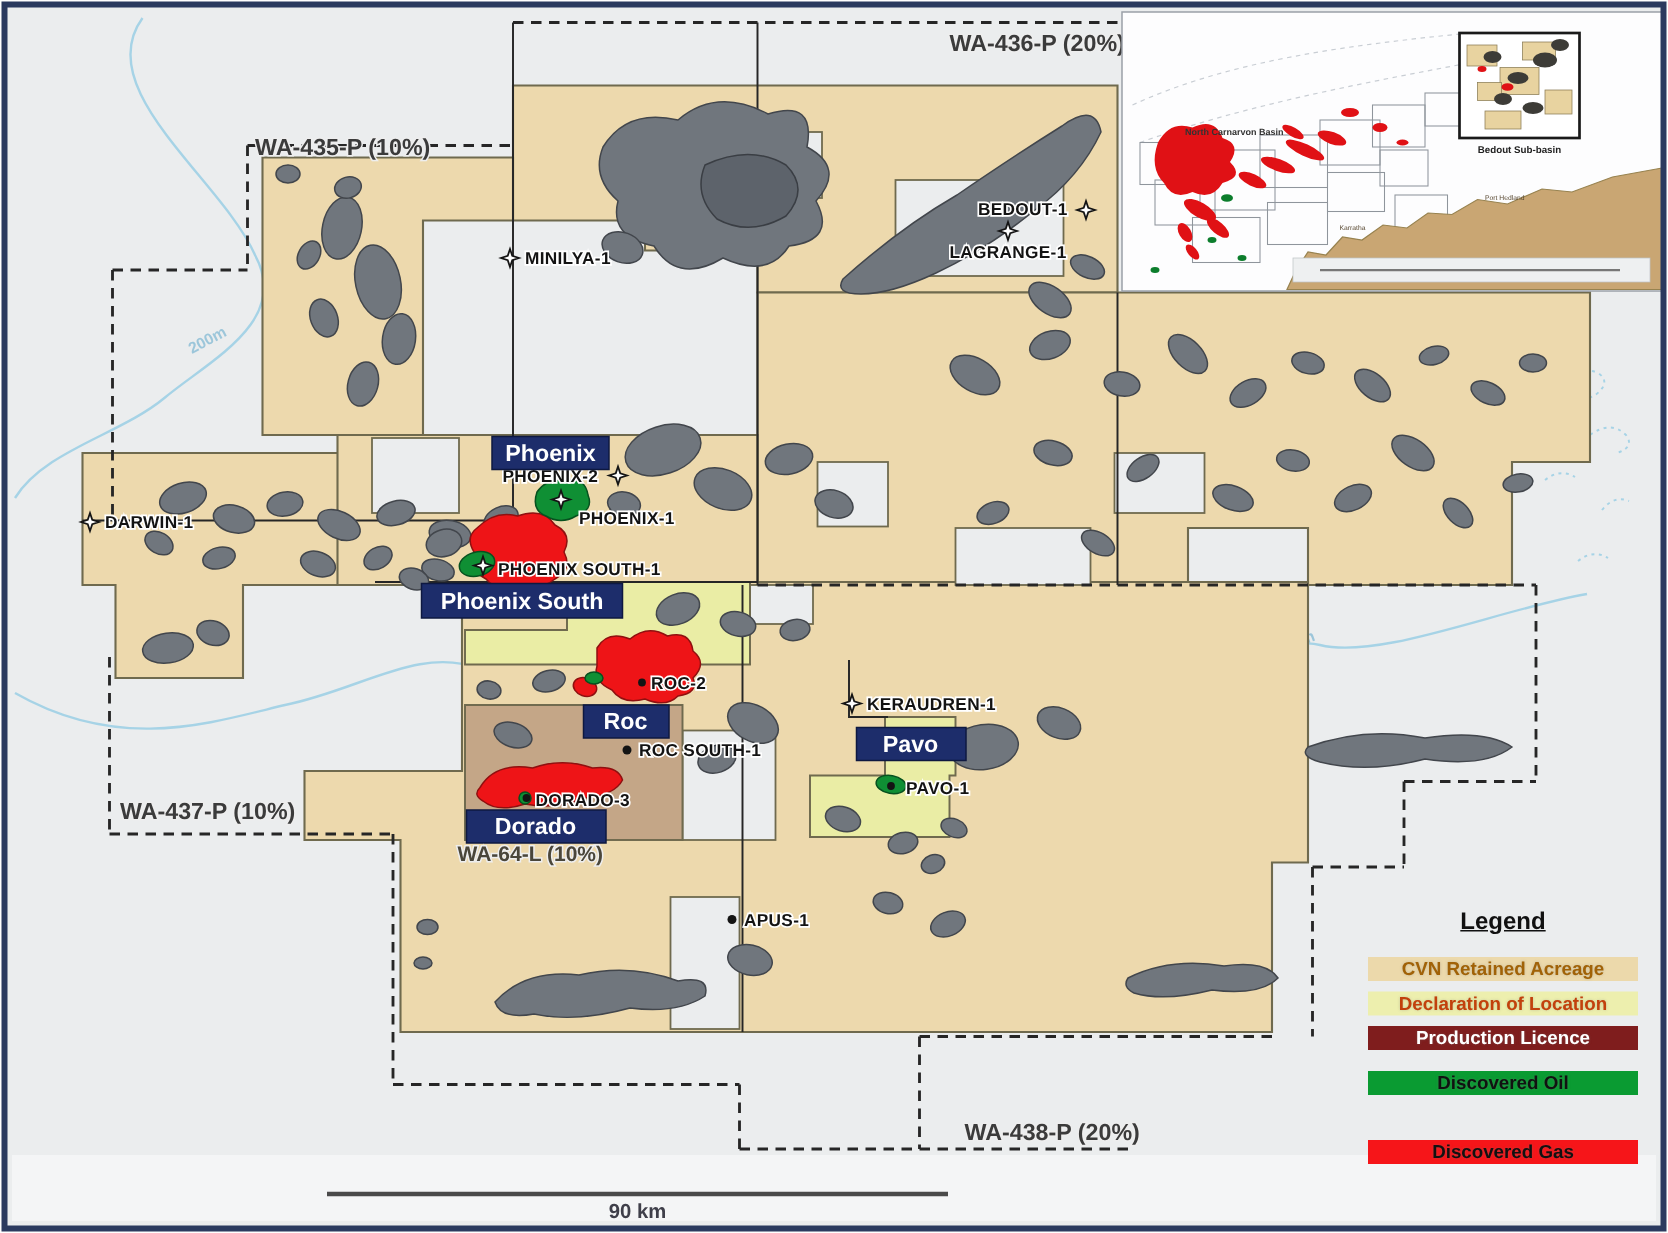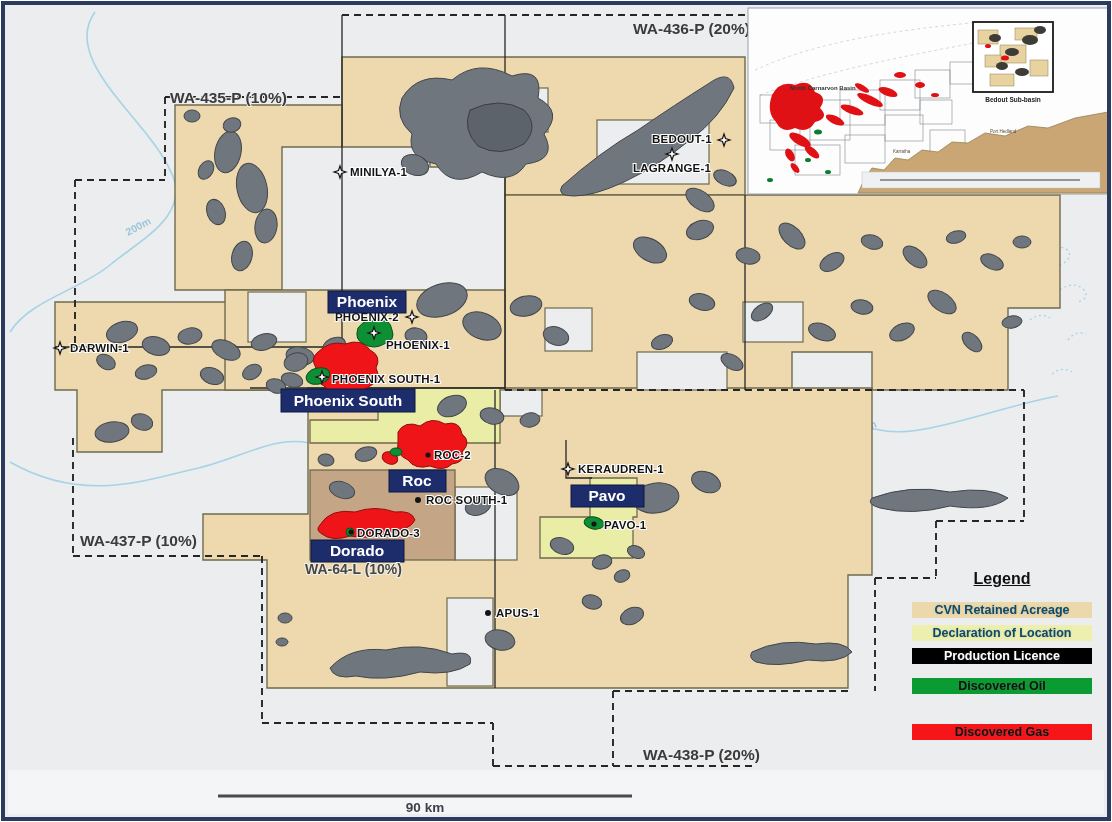--- a/index.html
+++ b/index.html
@@ -46,21 +46,21 @@
   .ins-box{fill:#ffffff;stroke:#1a1a1a;stroke-width:1.8;}
   .ins-tan{fill:#e8d3a0;stroke:#8a7c54;stroke-width:.5;}
   .ins-dark{fill:#3d3c37;}
   .ins-lab{font:700 6px "Liberation Sans",sans-serif;fill:#333333;}
   .ins-lab2{font:700 6.5px "Liberation Sans",sans-serif;fill:#222222;}
   .ins-town{font:400 4.5px "Liberation Sans",sans-serif;fill:#5a4a33;}
   .ins-dash{fill:none;stroke:#c9ced4;stroke-width:.8;stroke-dasharray:3 3;}
   .ins-strip{fill:#eef0f1;stroke:#c0c4c8;stroke-width:.5;}
 
   
-  .legend{position:absolute;left:912px;top:570px;width:180px;}
+  .legend{position:absolute;left:912px;top:606px;width:180px;}
   .legend-title{font-weight:700;font-size:16px;color:#111;text-align:center;
                 text-decoration:underline;margin-bottom:14px;}
   .legend-bar{height:16px;line-height:16px;text-align:center;font-weight:700;
               font-size:12.5px;margin-bottom:7px;
               text-shadow:0 0 2px rgba(120,120,120,.35);}
 </style>
 </head>
 <body>
 
 <div class="stage">
@@ -393,19 +393,19 @@
     <text class="ins-town" x="990" y="133">Port Hedland</text>
     <rect class="ins-strip" x="862" y="172" width="238" height="16"></rect>
     <line x1="880" y1="180" x2="1080" y2="180" stroke="#777" stroke-width="1.5"></line>
   </g>
 
   <rect x="3" y="3" width="1106" height="816" fill="none" stroke="#2b3a5f" stroke-width="4"></rect>
 </svg>
 
 <div class="legend">
   <div class="legend-title">Legend</div>
-  <div class="legend-bar" style="background:#ecd9ab;color:#0c4a6e">CVN Retained Acreage</div>
-  <div class="legend-bar" style="background:#edefae;color:#0c4a6e">Declaration of Location</div>
-  <div class="legend-bar" style="background:#000000;color:#ffffff">Production Licence</div>
+  <div class="legend-bar" style="background:#ecd9ab;color:#a16207">CVN Retained Acreage</div>
+  <div class="legend-bar" style="background:#edefae;color:#c2410c">Declaration of Location</div>
+  <div class="legend-bar" style="background:#7f1d1d;color:#ffffff">Production Licence</div>
   <div class="legend-bar" style="background:#0a9b32;color:#111111;margin-top:14px">Discovered Oil</div>
   <div class="legend-bar" style="background:#f61519;color:#111111;margin-top:30px">Discovered Gas</div>
 </div>
 </div>
 
 </body></html>

